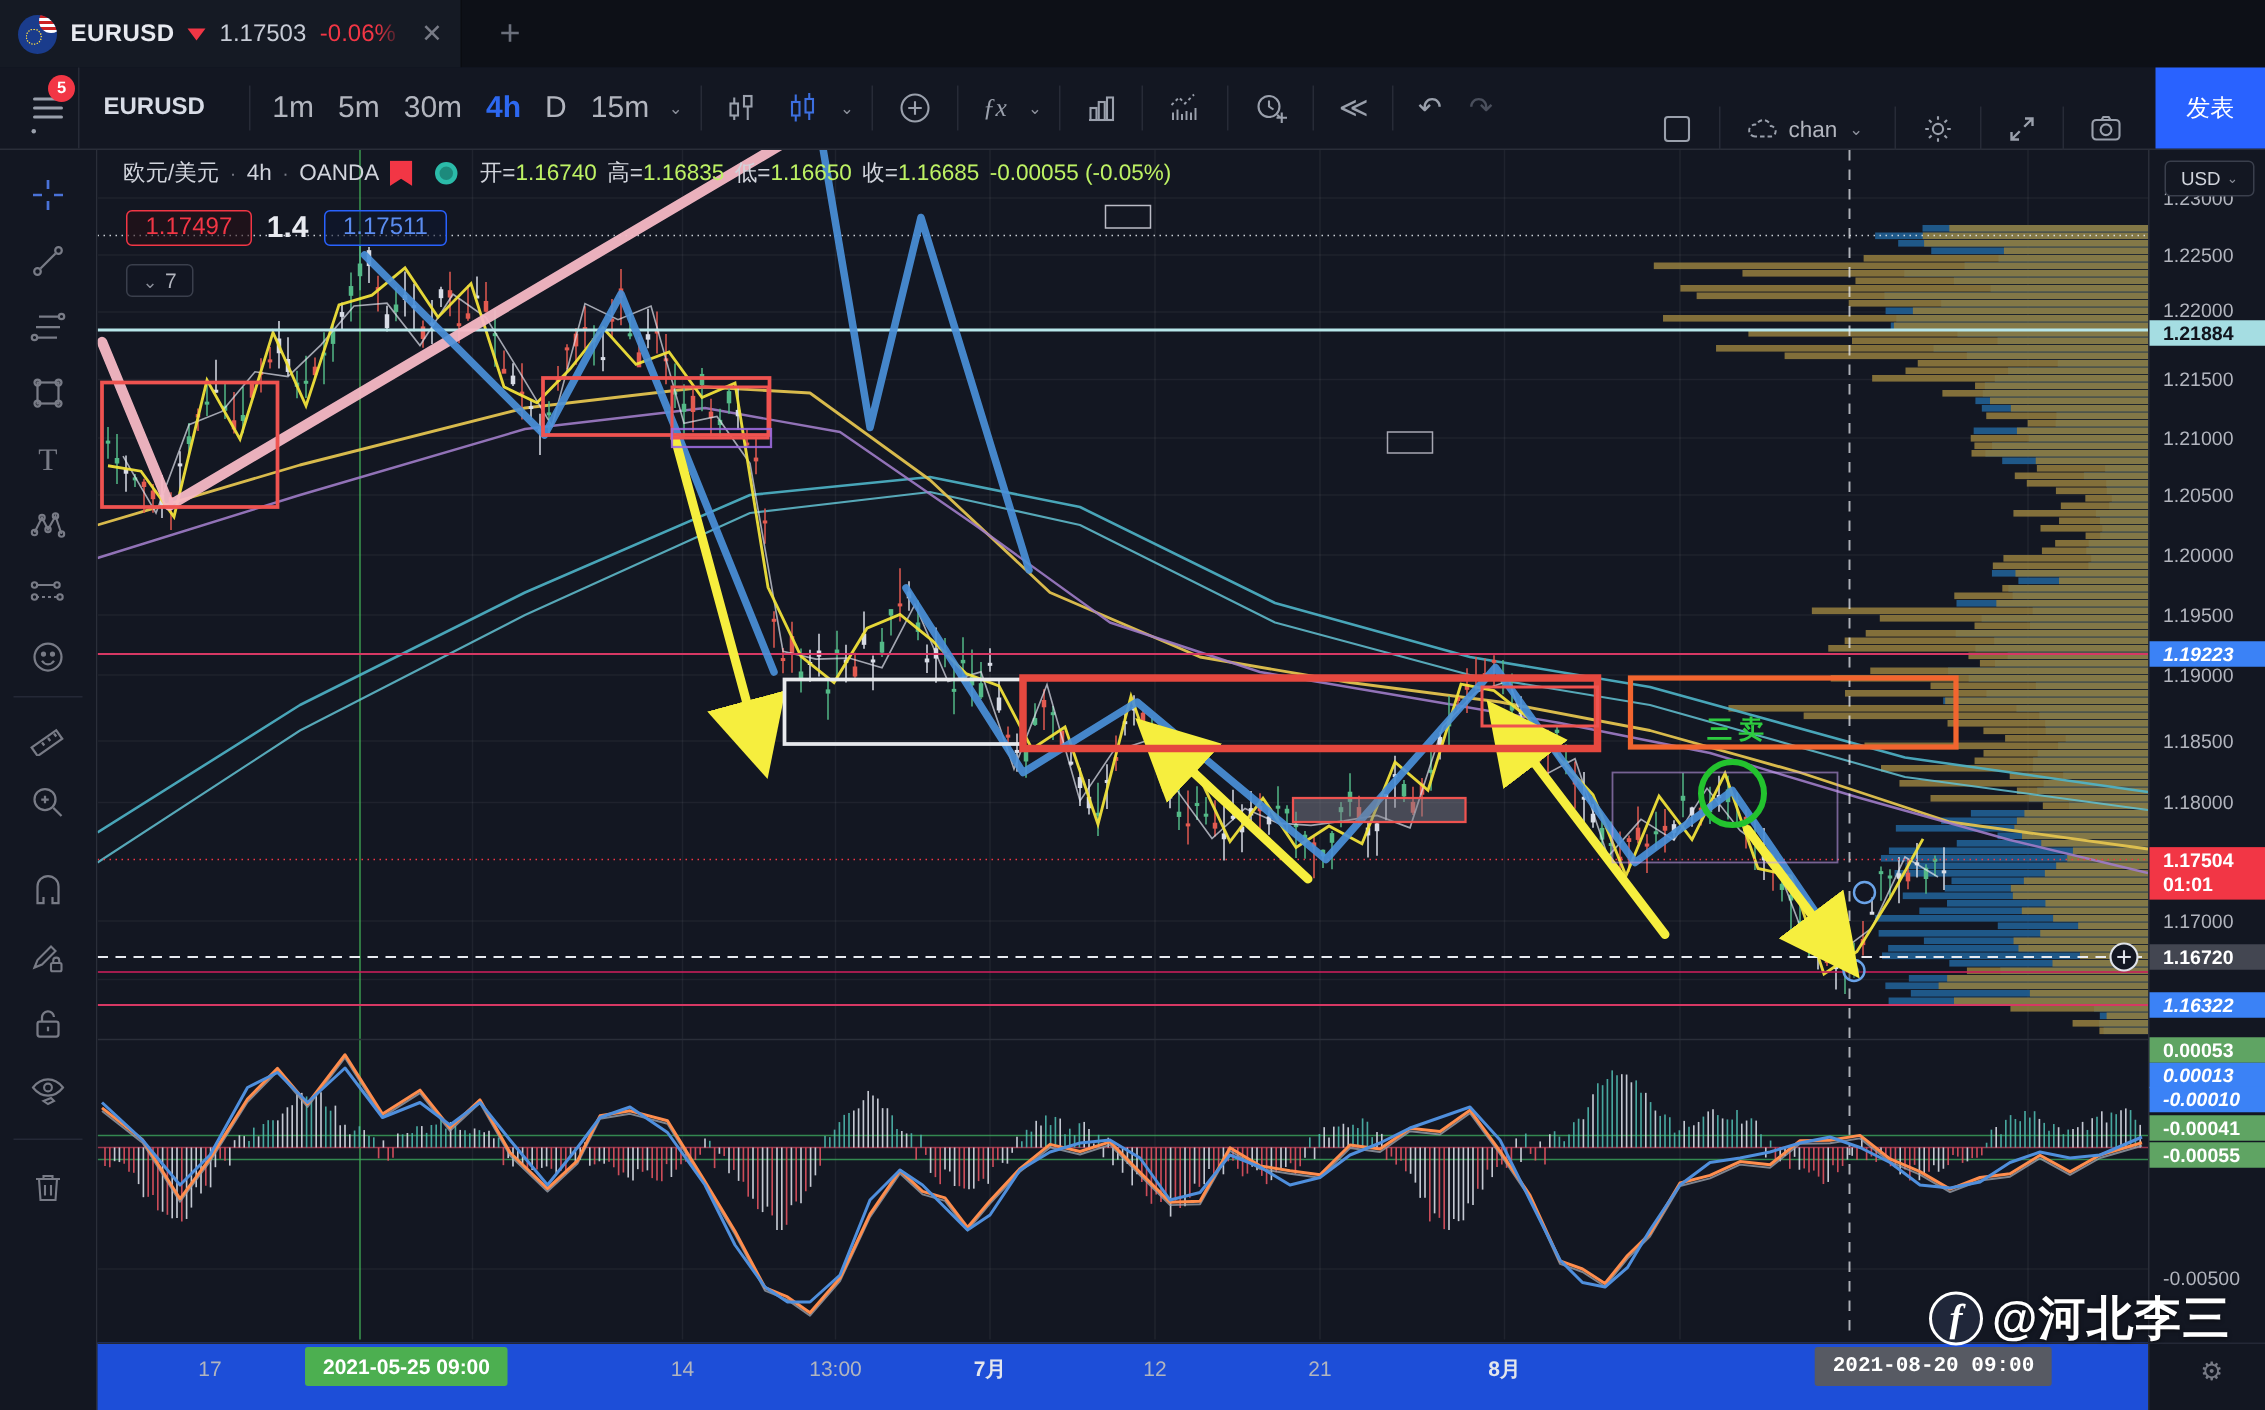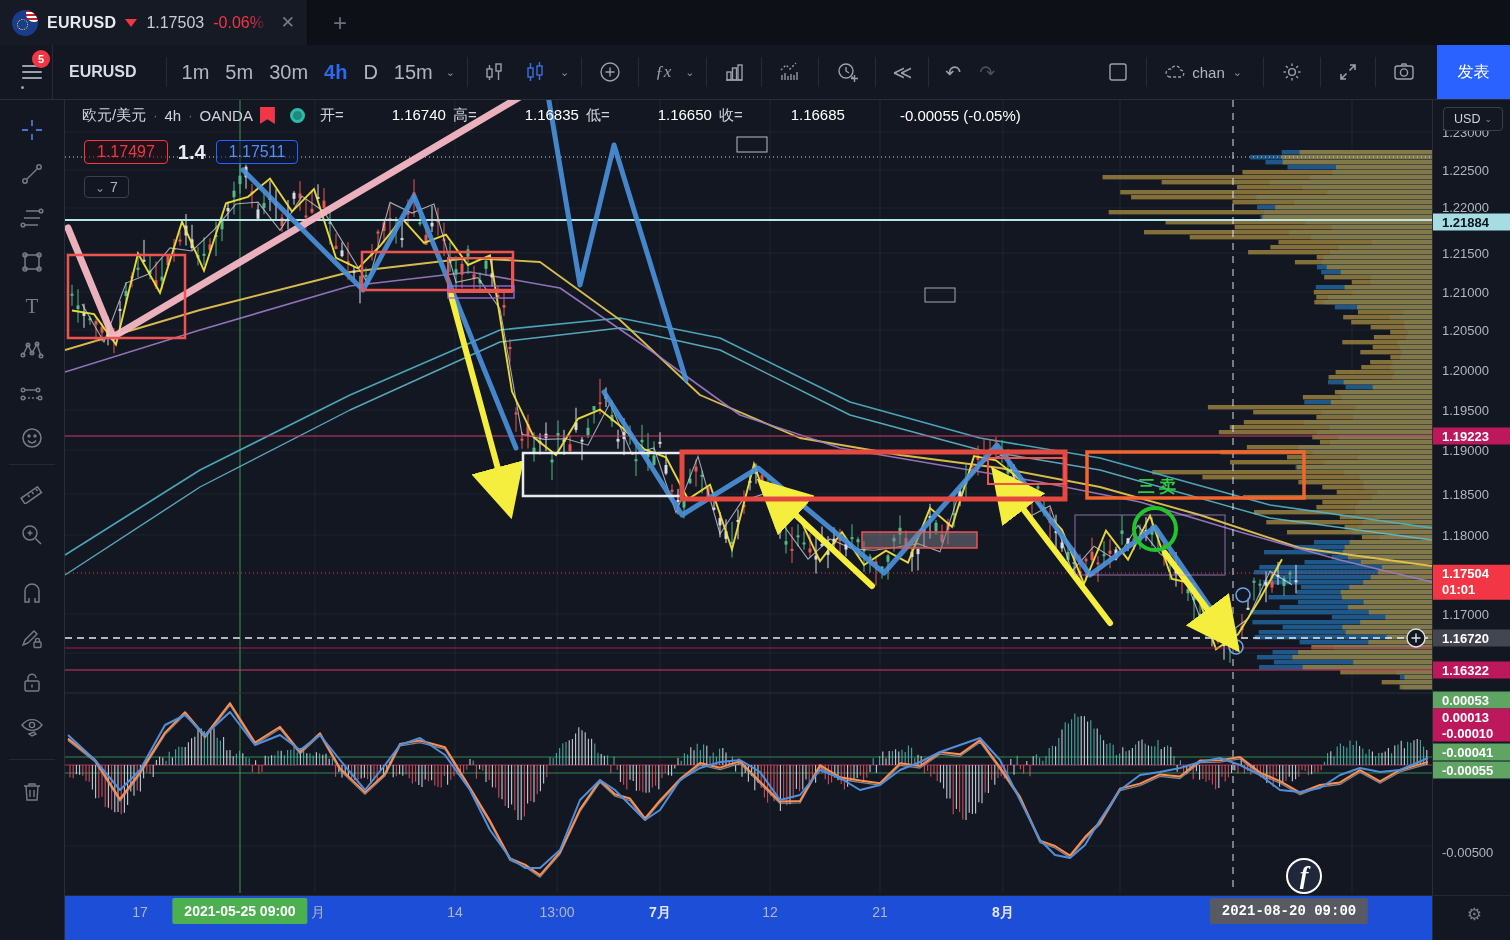--- a/index.html
+++ b/index.html
@@ -33,66 +33,66 @@
   #burger .dot { position:absolute; left:9px; bottom:2px; width:3px; height:3px; border-radius:50%; background:#9aa0ac;}
   #burger .badge { position:absolute; top:-3px; right:2px; background:#f23645; color:#fff; font-size:11px; font-weight:bold;
      width:18px; height:18px; border-radius:50%; display:flex; align-items:center; justify-content:center;}
   .tb-symbol { color:#d8dce6; font-weight:bold; font-size:16px; padding:0 22px 0 16px;}
   .tf { color:#b2b5be; font-size:20px; padding:0 8px;}
   .tf.active { color:#2d68f0; font-weight:bold;}
   .chev { font-size:11px; color:#8b8f9a; padding:0 5px;}
   svg.ticon { display:block; }
   #publish { position:absolute; right:0; top:0; width:73px; height:54px; background:#2962ff; color:#fff;
      font-size:16px; display:flex; align-items:center; justify-content:center; cursor:pointer;}
-  .tb-right { position:absolute; right:85px; top:0; height:54px; display:flex; align-items:center;}
+  .tb-right { position:absolute; right:85px; top:14px; height:54px; display:flex; align-items:center;}
   .layout-name { font-size:15px; color:#b2b5be; padding:0 3px;}
   
   #sidebar { position:absolute; left:0; top:100px; width:65px; height:840px; background:#131722; border-right:1px solid #2a2e39;
      display:flex; flex-direction:column; align-items:center; padding-top:8px;}
   .side-btn { width:44px; height:44px; display:flex; align-items:center; justify-content:center; border-radius:5px; cursor:pointer; flex:0 0 auto;}
   .side-div { width:46px; height:1px; background:#242836; margin:4px 0;}
   .sgap { flex:0 0 auto; }
   
   #chart-wrap { position:absolute; left:65px; top:100px; width:1367px; height:795px; background:#131722; overflow:hidden;}
   #chart-svg { position:absolute; left:0; top:0;}
   
   #legend { position:absolute; left:82px; top:106px; display:flex; align-items:center; gap:7px; font-size:15px; color:#d1d4dc; z-index:5;}
-  #legend .val { color:#ffffff;margin-left:48px; }
+  #legend .val { color:#bef264; }
   #legend .lbl { color:#d1d4dc; }
   #legend .sep-dot { color:#787b86; font-size:13px; }
   .flagmark { width:15px; height:17px; background:#f23645; clip-path:polygon(0 0,100% 0,100% 100%,50% 72%,0 100%); }
   .livedot { width:15px; height:15px; border-radius:50%; background:#1d8a7c; border:3px solid #2bbba9; }
   #bidask { position:absolute; left:84px; top:140px; display:flex; align-items:center; gap:10px; z-index:5; font-size:16px;}
   .bid-box { border:1.5px solid #f23645; color:#f23645; border-radius:4px; padding:2px 12px; background:rgba(40,15,20,.55);}
   .ask-box { border:1.5px solid #2962ff; color:#5b8cf0; border-radius:4px; padding:2px 12px; background:rgba(12,22,48,.55);}
   .spread { color:#e8eaf0; font-weight:bold; font-size:20px;}
   #objcount { position:absolute; left:84px; top:176px; border:1px solid #3a3f4c; color:#b2b5be; border-radius:4px;
      padding:2px 10px; font-size:14px; z-index:5; background:rgba(19,23,34,.7);}
   #objcount .c { font-size:12px; color:#8b8f9a; margin-right:5px;}
   
   #paxis { position:absolute; left:1432px; top:100px; width:78px; height:795px; background:#131722; border-left:1px solid #2a2e39;}
   #usd-btn { position:absolute; left:10px; top:7px; width:60px; height:24px; border:1px solid #3a3f4c; border-radius:4px;
      color:#d1d4dc; font-size:12.5px; display:flex; align-items:center; justify-content:center; gap:4px; background:#131722; z-index:3;}
   .ptick { position:absolute; left:9px; transform:translateY(-50%); color:#b2b5be; font-size:13px; white-space:nowrap;}
   .pbadge { position:absolute; left:0; width:78px; transform:translateY(-50%); color:#fff; font-size:13px; font-weight:bold;
      padding:1px 0 1px 9px; white-space:nowrap; z-index:2;}
   .pb-teal { background:#a5dde2; color:#10141d;}
-  .pb-pink { background:#be185d;}
+  .pb-pink { background:#3b82f6;font-style:italic;}
   .pb-red { background:#f23645; line-height:1.25;}
   .pb-gray { background:#434651;}
   .pb-green{ background:#5fa463;}
   
   #taxis { position:absolute; left:65px; top:895px; width:1367px; height:45px; background:#1d4ed8; border-top:1px solid #242836;}
   #taxis-corner { position:absolute; left:1432px; top:895px; width:78px; height:45px; background:#131722;
      border-top:1px solid #242836; border-left:1px solid #2a2e39;}
   .ttick { position:absolute; top:8px; transform:translateX(-50%); color:#b2b5be; font-size:14px; white-space:nowrap;}
   .ttick.month { color:#e3e6ec; font-weight:bold;}
   .tbadge { position:absolute; top:2px; transform:translateX(-50%); color:#fff; font-size:14px; font-weight:bold;
      padding:5px 12px; border-radius:2px; white-space:nowrap; z-index:2;}
-  .tb-green { background:#4caf50;}
+  .tb-green { background:#4caf50;margin-left:31px;}
   .tb-gray { background:#575a63;}
   #axis-gear { position:absolute; right:28px; top:8px; color:#787b86; font-size:17px;}
   
   #watermark { position:absolute; left:1286px; top:858px; display:flex; align-items:center; gap:6px; z-index:8;}
   #wm-logo { width:36px; height:36px; border-radius:50%; background:#20273a; color:#fff; font-weight:bold; font-size:26px;
      font-family:"Liberation Serif",serif; font-style:italic; display:flex; align-items:center; justify-content:center;
      border:2px solid #fff;}
   #wm-text { color:#fff; font-size:31px; font-weight:bold; text-shadow:0 1px 3px rgba(0,0,0,.6); letter-spacing:1px;}
 </style>
 </head>
@@ -1543,13 +1543,14 @@
     <div class="ttick month" style="left: 1287px;">9月</div>
     <div class="tbadge tb-green" style="left: 175px;">2021-05-25  09:00</div>
     <div class="tbadge tb-gray" style="left: 1224px; font-family: Liberation Mono, monospace;">2021-08-20  09:00</div>
   </div>
 <div id="taxis-corner">
   <div id="axis-gear">⚙</div>
 </div>
 
 <div id="watermark">
   <div id="wm-logo">f</div>
+  <div id="wm-text">@河北李三</div>
 </div>
 
 </body></html>

